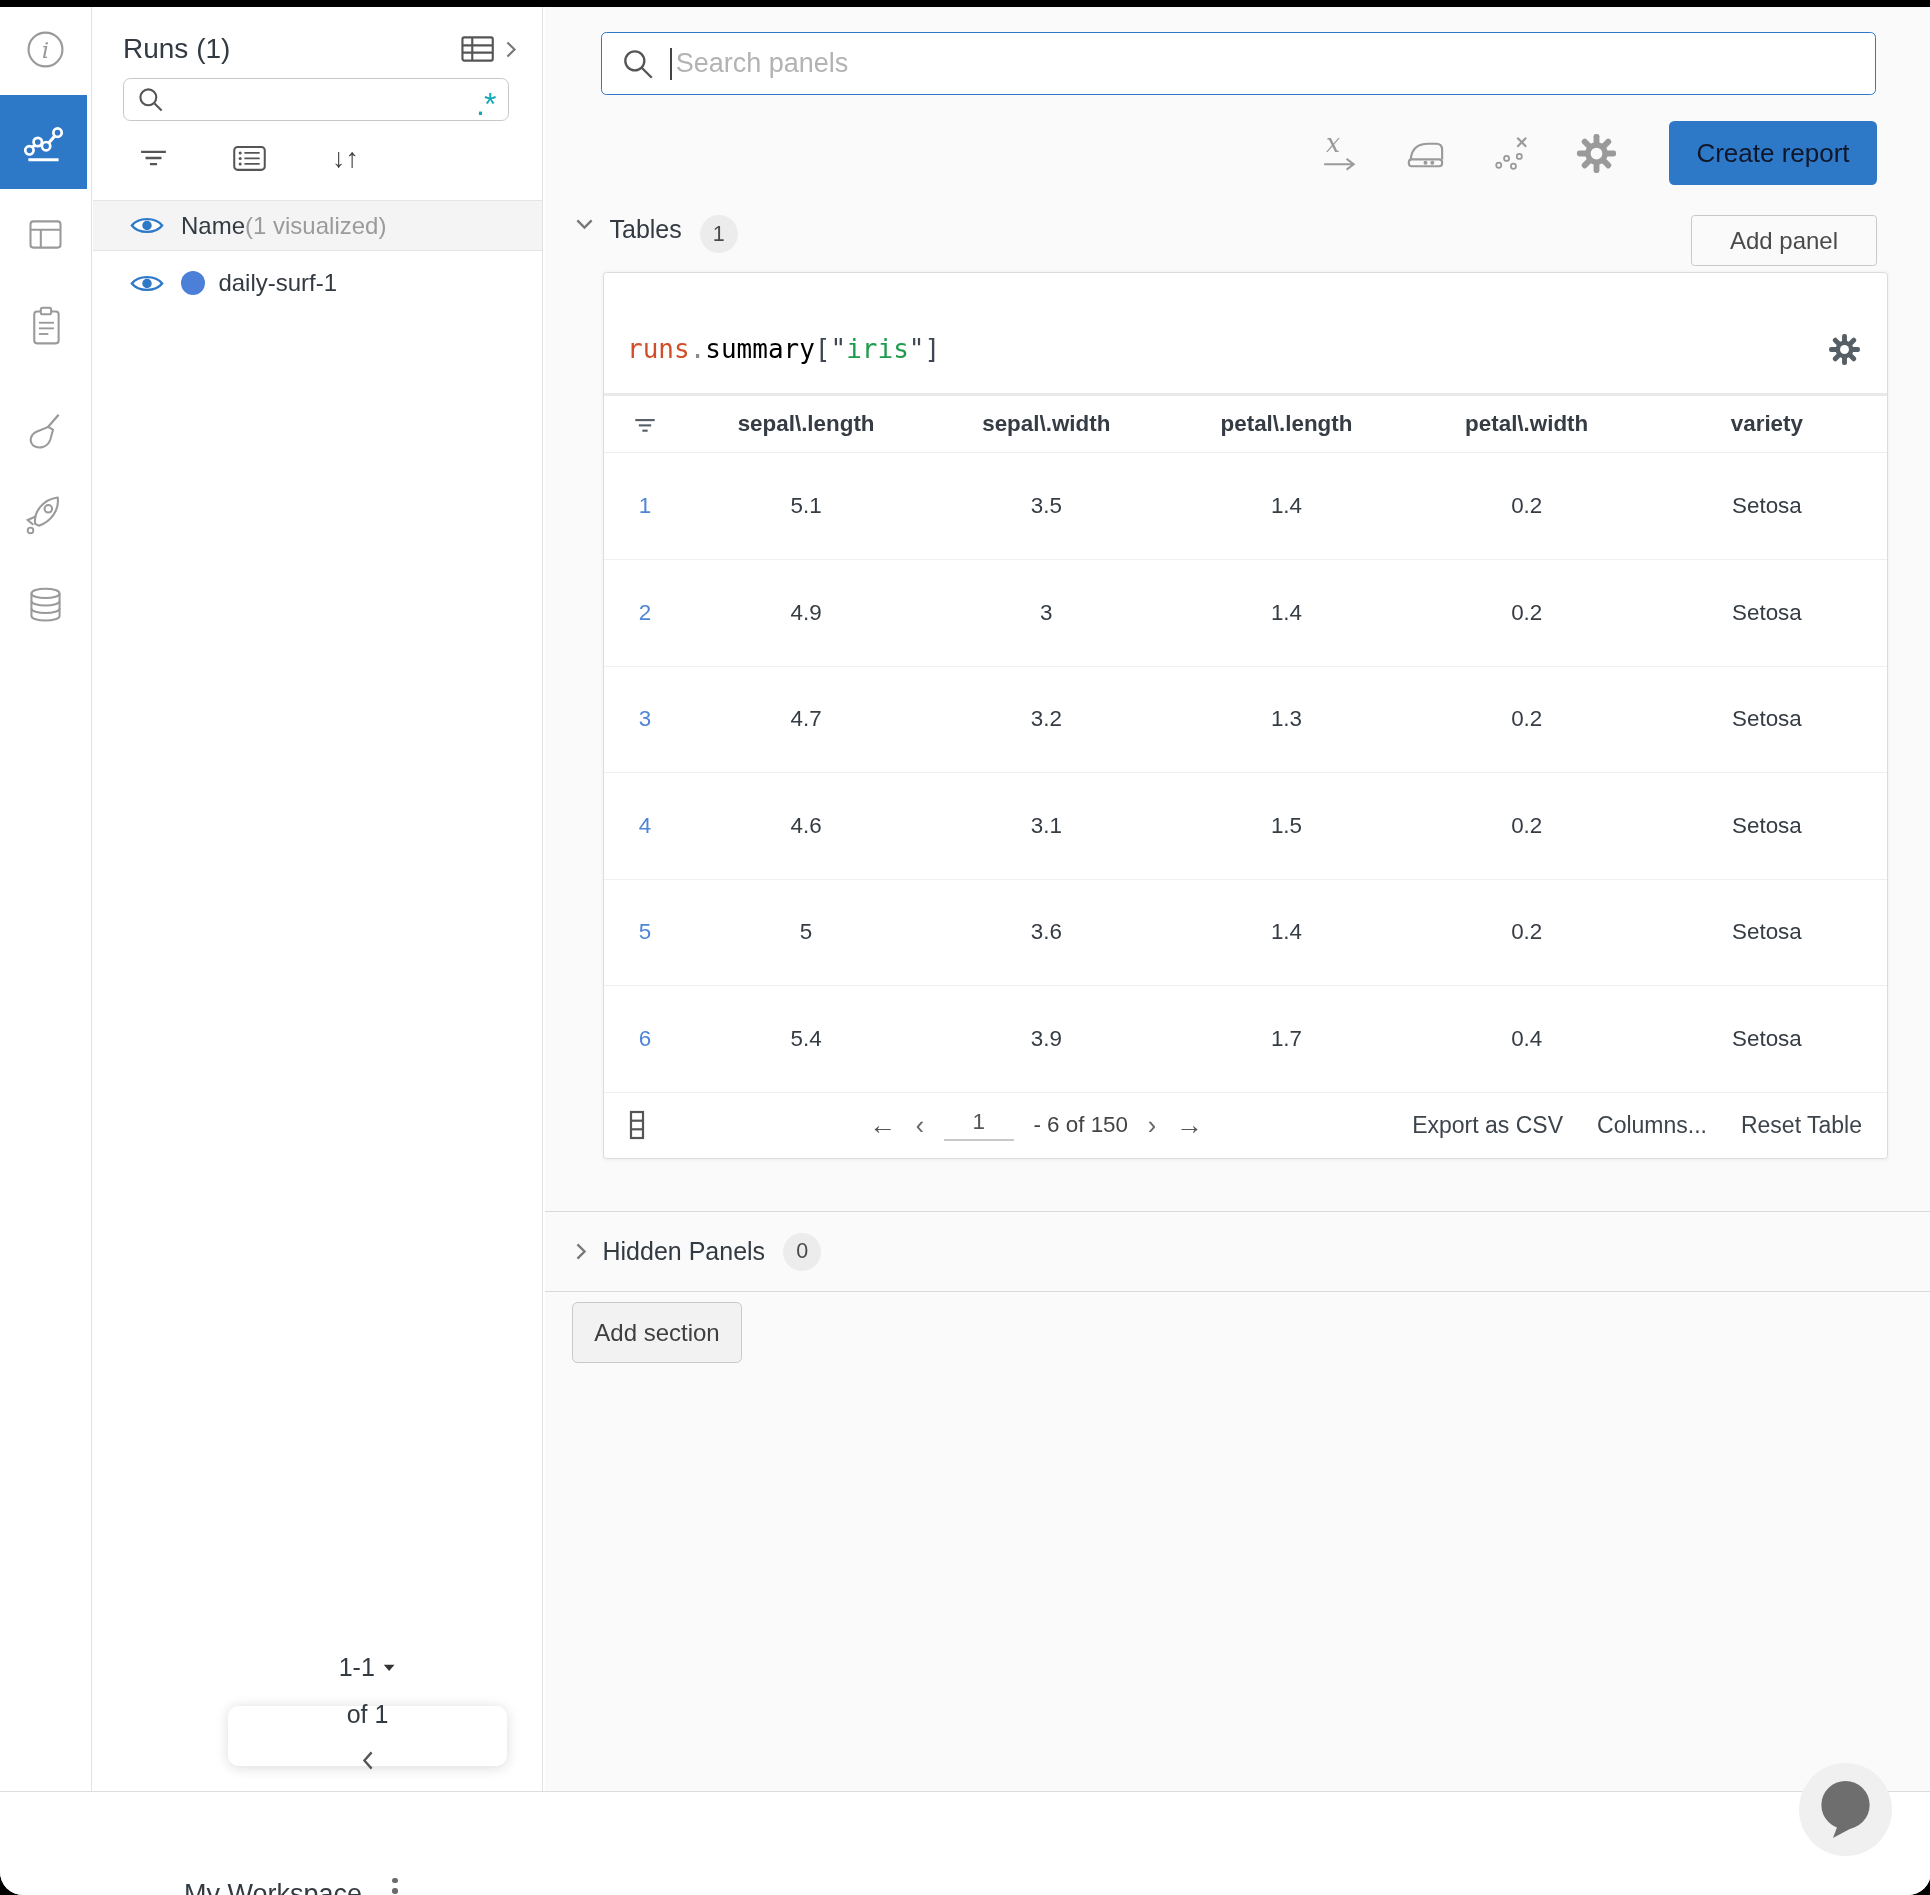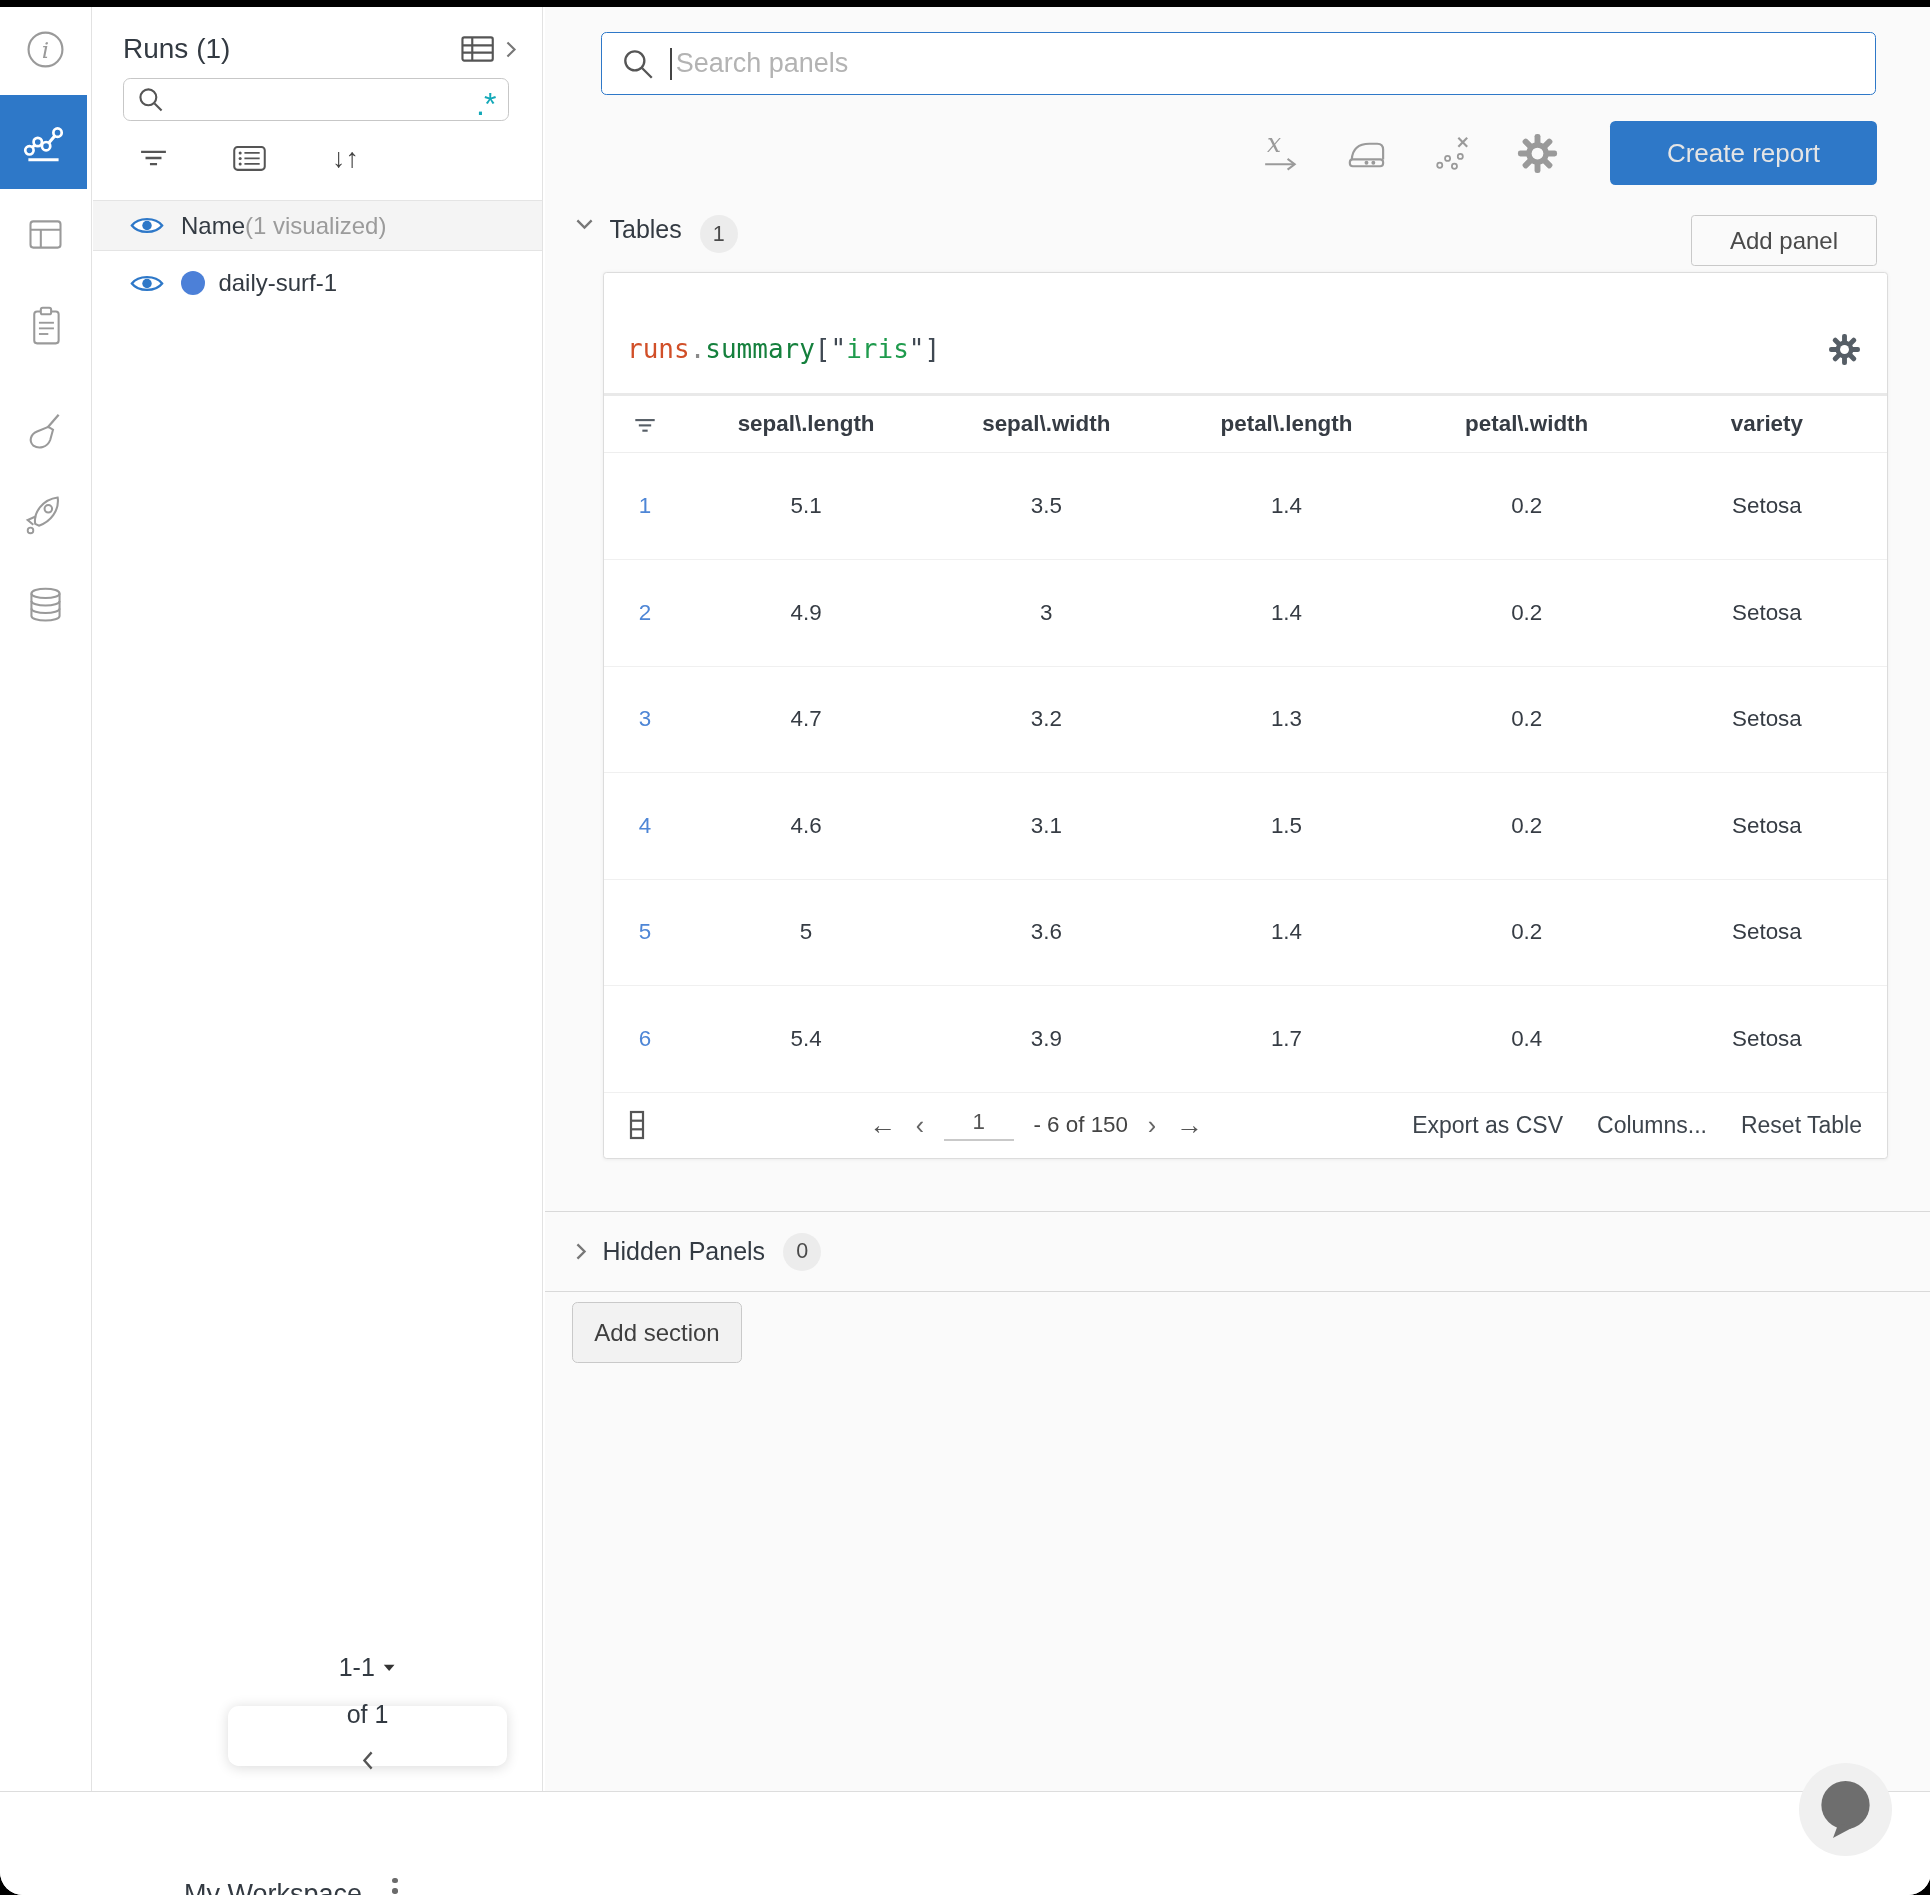--- a/index.html
+++ b/index.html
@@ -32,31 +32,31 @@
   .pager-angle { font-size:30px; color:#555; cursor:pointer; padding:0 5.4px; line-height:1; }
 
   
   .main { position:absolute; left:545px; top:0; right:0; bottom:104px; background:#fafafa; }
   .search-panels { position:absolute; top:25px; left:56px; right:55px; height:63px; background:#fff; border:1.8px solid #2e78c8; border-radius:5.4px; display:flex; align-items:center; padding:0 18px; }
   .search-panels .caret-bar { width:1.8px; height:32px; background:#444; margin-left:14.3px; }
   .search-panels input { flex:1; border:none; outline:none; font-size:27px; color:#333; margin-left:3.6px; background:transparent; }
   .search-panels input::placeholder { color:#b3b3b3; }
   .actions-row { position:absolute; top:114px; right:54px; height:64px; display:flex; align-items:center; }
   .action-icon { width:52px; height:52px; display:flex; align-items:center; justify-content:center; margin-left:34px; cursor:pointer; }
-  .create-report { margin-left:47px; width:267px; height:64px; background:#2e78c8; color:#e5e5e5; font-size:26px; border:none; border-radius:5.4px; cursor:pointer; font-family:"Liberation Sans", sans-serif; }
+  .create-report { margin-left:47px; width:208px; height:64px; background:#2e78c8; color:#0f172a; font-size:26px; border:none; border-radius:5.4px; cursor:pointer; font-family:"Liberation Sans", sans-serif; }
   .section-header { position:absolute; top:208px; left:27px; right:54px; height:50px; display:flex; align-items:flex-start; }
   .section-label { font-size:25px; color:#333a42; margin-left:12.5px; }
   .count-badge { margin-left:18px; min-width:38px; height:38px; border-radius:50%; background:#ececec; color:#4a4a4a; font-size:21.5px; display:flex; align-items:center; justify-content:center; }
   .add-panel { margin-left:auto; width:186px; height:51px; background:#fafafa; border:1.8px solid #c9c9c9; border-radius:3.6px; font-size:24px; color:#4a4a4a; cursor:pointer; font-family:"Liberation Sans", sans-serif; }
 
   
   .panel-card { position:absolute; top:265px; left:58px; right:43px; height:887px; background:#fff; border:0.9px solid #dcdcdc; border-radius:3.6px; box-shadow:0 0.9px 3.6px rgba(0,0,0,0.06); }
   .card-header { position:absolute; top:0; left:0; right:0; height:120px; display:flex; align-items:center; padding:0 23px; }
   .code-title { font-family:"DejaVu Sans Mono","Liberation Mono",monospace; font-size:26px; margin-top:32px; }
-  .code-obj { color:#d14f28; } .code-dot { color:#8a8a8a; } .code-attr { color:#15803d; }
+  .code-obj { color:#d14f28; } .code-dot { color:#8a8a8a; } .code-attr { color:#000000; }
   .code-punct { color:#3f4852; } .code-key { color:#1f9b4d; }
   .card-gear { margin-left:auto; margin-top:32px; cursor:pointer; }
   .card-divider { position:absolute; top:120px; left:0; right:0; height:2.7px; background:#e9e9e9; }
   .tgrid { position:absolute; left:0; right:0; display:grid; grid-template-columns:82px repeat(5,1fr); align-items:center; }
   .thead { top:123px; height:57px; border-bottom:1.8px solid #eee; }
   .th { font-size:22.4px; font-weight:bold; color:#363c44; text-align:center; }
   .th-filter { display:flex; justify-content:center; cursor:pointer; }
   .trow { height:107px; border-bottom:1.8px solid #f0f0f0; }
   .trow-1 { top:180px; } .trow-2 { top:287px; } .trow-3 { top:393px; }
   .trow-4 { top:500px; } .trow-5 { top:606px; } .trow-6 { top:713px; }

